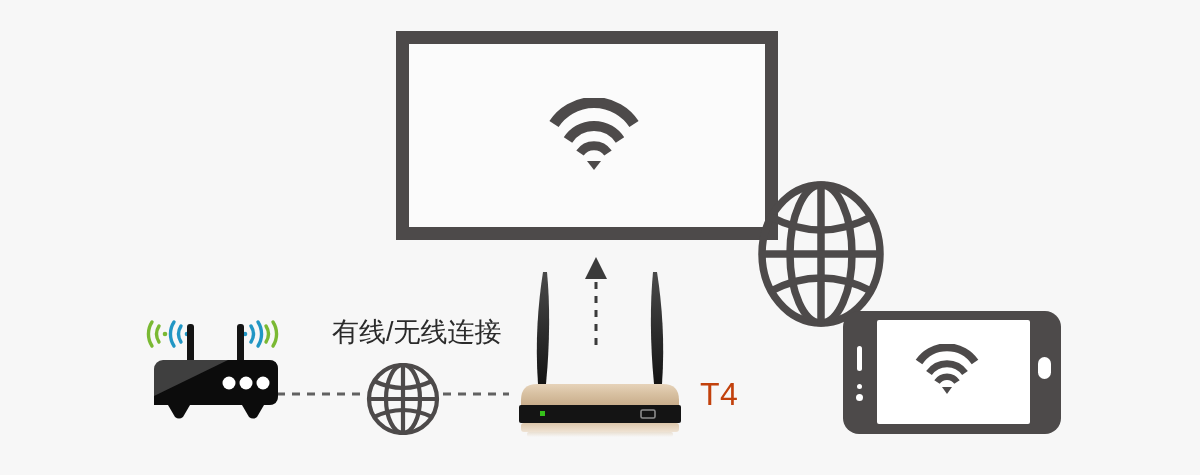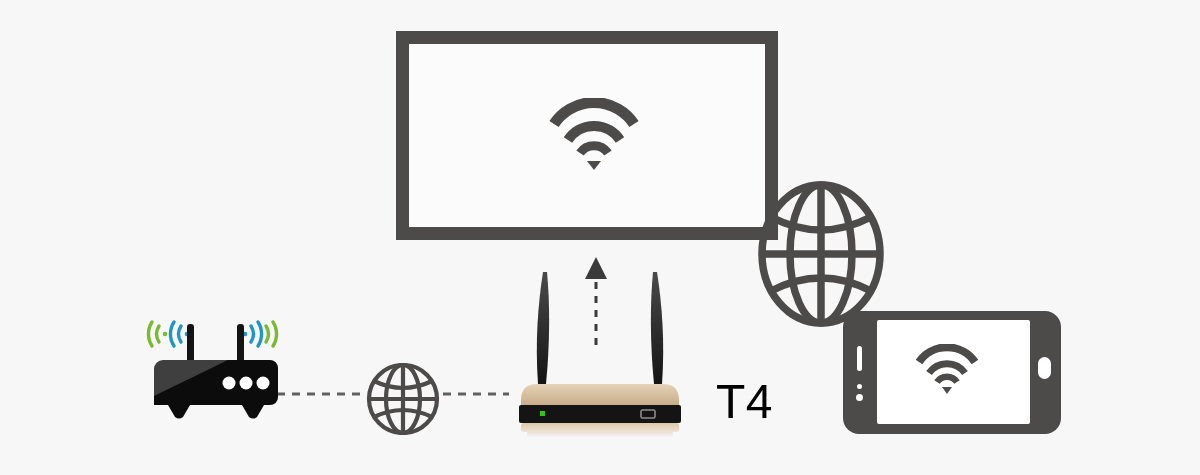--- a/index.html
+++ b/index.html
@@ -77,23 +77,23 @@
   }
   #phone-wifi {
     position: absolute;
     left: 72px; top: 33px;
     width: 64px; height: 50px;
   }
 
   
   #t4 { left: 505px; top: 262px; width: 190px; height: 175px; }
   #t4-label {
-    left: 716px; top: 378px;
-    font-size: 48px;
-    color: #000000;
+    left: 700px; top: 378px;
+    font-size: 32px;
+    color: #c2410c;
     letter-spacing: 0.5px;
     line-height: 1;
   }
 
   
   #arrow { left: 578px; top: 255px; width: 36px; height: 90px; }
 
   
   #globe-mid { left: 366px; top: 363px; width: 74px; height: 72px; }
 
@@ -244,14 +244,15 @@
     <path d="M18 93 L18 84 L92 48 L133 48 Q142 48 142 57 L142 84 Q142 93 133 93 Z" fill="#0c0c0c"></path>
 
     <circle cx="93" cy="71" r="6.5" fill="#ffffff"></circle>
     <circle cx="110" cy="71" r="6.5" fill="#ffffff"></circle>
     <circle cx="127" cy="71" r="6.5" fill="#ffffff"></circle>
 
     <path d="M32 93 L54 93 L47 105 Q43 108 39 105 Z" fill="#0c0c0c"></path>
     <path d="M106 93 L128 93 L121 105 Q117 108 113 105 Z" fill="#0c0c0c"></path>
   </svg>
 
+  <div id="caption" class="abs">有线/无线连接</div>
 
 </div>
 
 </body></html>

